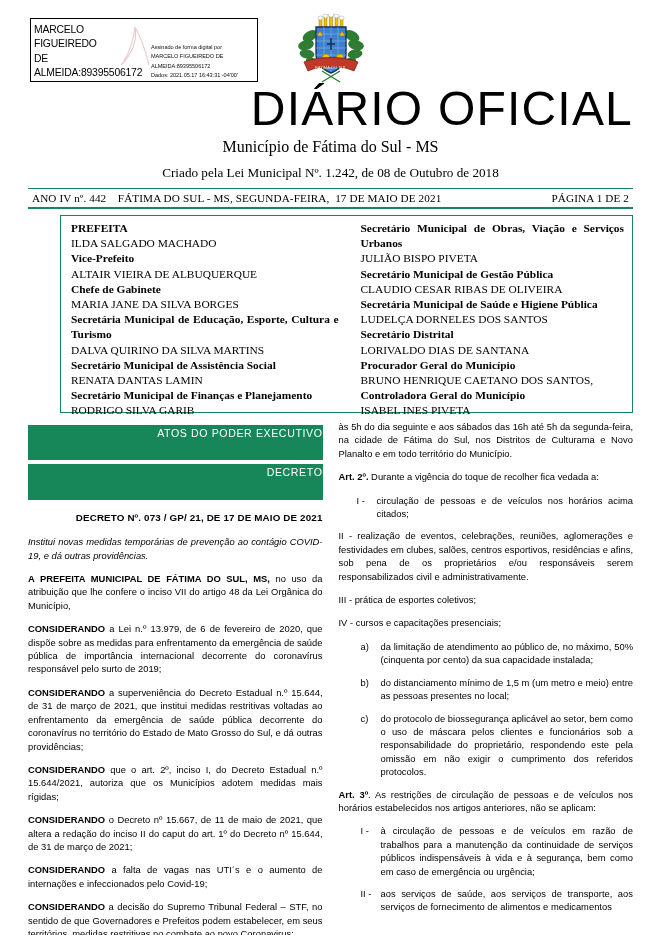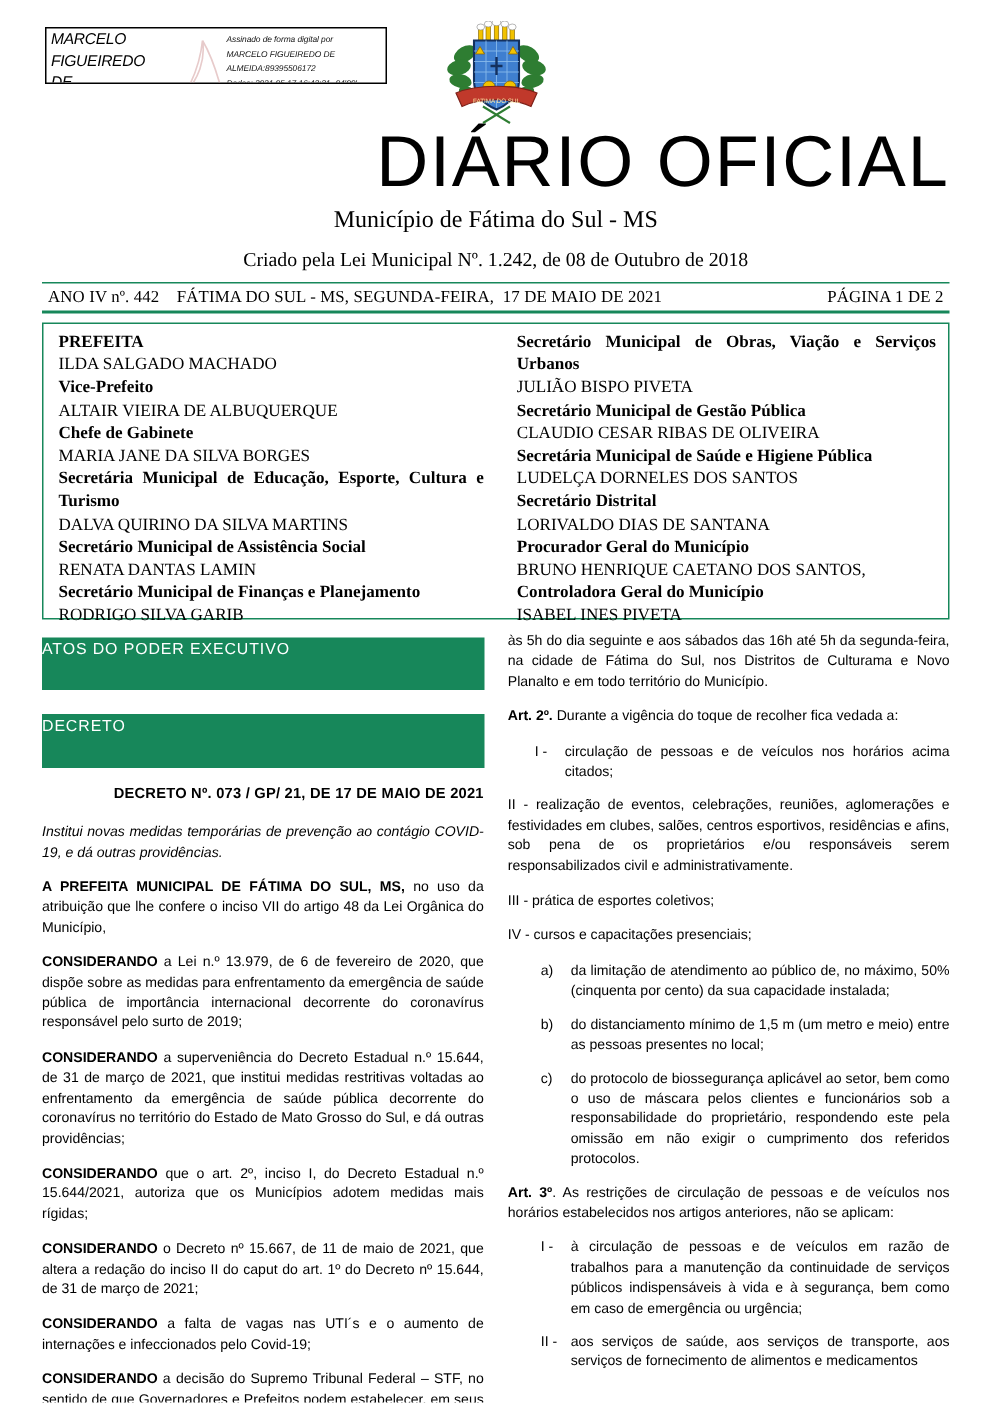--- a/index.html
+++ b/index.html
@@ -21,27 +21,26 @@
   }
 
   
   .top-row {
     position: relative;
     height: 76px;
   }
   .sig-box {
     position: absolute;
     left: 2px; top: 8px;
-    width: 228px; height: 38px;
+    width: 228px; height: 64px;
     border: 1px solid #000;
     display: flex;
-    align-items: flex-start;
+    align-items: flex-end;
     background: #fff;
     overflow: hidden;
-    font-style: italic;
   }
   .sig-name {
     font-family: "Liberation Sans", sans-serif;
     font-size: 10.4px;
     line-height: 14.6px;
     padding: 1px 2px 0 3px;
     width: 118px;
     letter-spacing: -0.2px;
     color: #000;
   }
@@ -106,43 +105,44 @@
   }
   .edition-left { white-space: pre; }
 
   
   .officials {
     margin-top: 6px;
     border: 1.6px solid #17875a;
     display: flex;
     padding: 5px 0 6px 0;
     height: 198px;
+    margin-left: 32px;
   }
   .off-col {
     width: 50%;
     padding: 0 8px 0 10px;
     font-size: 11.4px;
     line-height: 15.2px;
   }
   .off-col.right { padding-left: 14px; border-left: 0; }
   .off-role { font-weight: bold; text-align: justify; }
   .off-role.justify-last { text-align-last: justify; }
   .off-name { font-weight: normal; }
 
   
   .green-bar {
     background: #17875a;
     color: #ffffff;
-    text-align: left;
+    text-align: right;
     font-size: 10.6px;
     letter-spacing: .6px;
     padding: 2px 0 20px 0;
     margin-top: 5px;
   }
-  .green-bar.second { margin-top: 16px; }
+  .green-bar.second { margin-top: 4px; }
 
   
   .body-cols {
     margin-top: 7px;
     display: flex;
     gap: 16px;
   }
   .col {
     width: 298px;
     font-family: "Liberation Sans", sans-serif;

